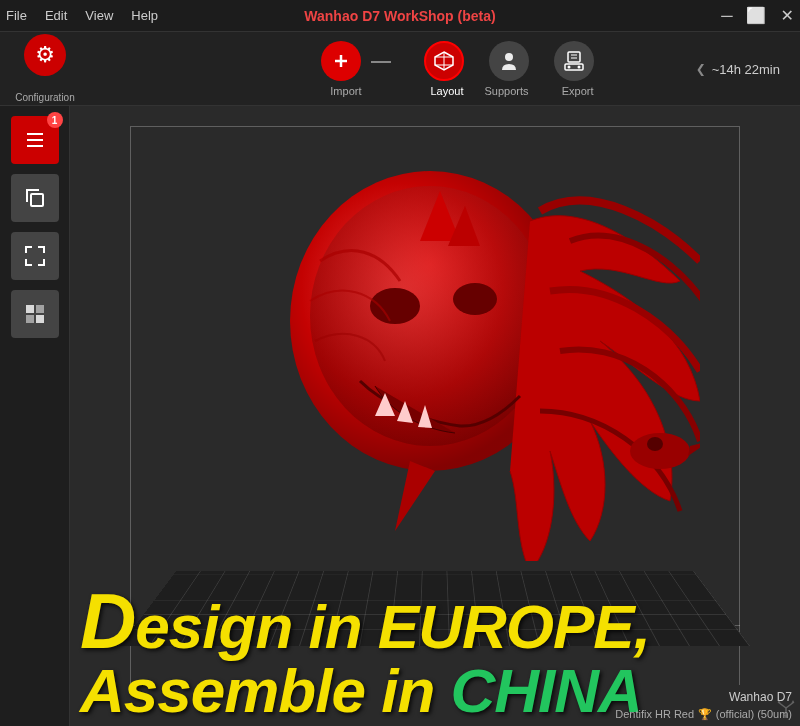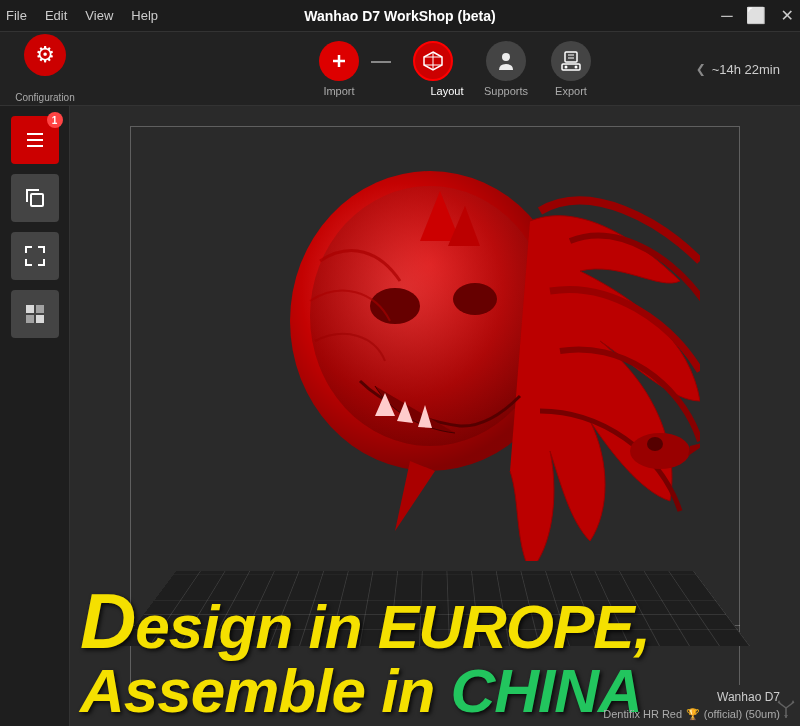--- a/index.html
+++ b/index.html
@@ -21,21 +21,21 @@
       align-items: center;
       justify-content: space-between;
       padding: 0 6px;
       border-bottom: 1px solid #333;
     }
     #title-bar-title {
       position: absolute;
       left: 50%;
       transform: translateX(-50%);
       font-size: 14px;
-      color: #ffffff;
+      color: #ef4444;
       font-weight: bold;
     }
     #title-bar-controls {
       display: flex;
       gap: 14px;
       align-items: center;
     }
     .title-btn {
       font-size: 16px;
       color: #ccc;
@@ -85,21 +85,21 @@
       justify-content: center;
       flex: 1;
       gap: 0;
       position: relative;
       padding-left: 40px;
     }
 
     .toolbar-item {
       display: flex;
       flex-direction: column;
-      align-items: center;
+      align-items: flex-end;
       cursor: pointer;
       padding: 6px 10px;
       min-width: 65px;
     }
     .toolbar-item.active .tool-icon-circle {
       border: 2px solid #f00;
     }
     .tool-icon-circle {
       width: 40px;
       height: 40px;
@@ -304,21 +304,21 @@
       text-shadow: 2px 2px 4px rgba(0,0,0,0.8);
     }
     .wm-line2 .china-text {
       color: #22c55e;
     }
 
     
     #bottom-info {
       position: absolute;
       bottom: 4px;
-      right: 20px;
+      right: 8px;
       text-align: right;
       color: #aaa;
       font-size: 11px;
       line-height: 1.5;
     }
     #bottom-info .printer-name {
       color: #ccc;
       font-size: 12px;
     }
     #bottom-info .settings {

